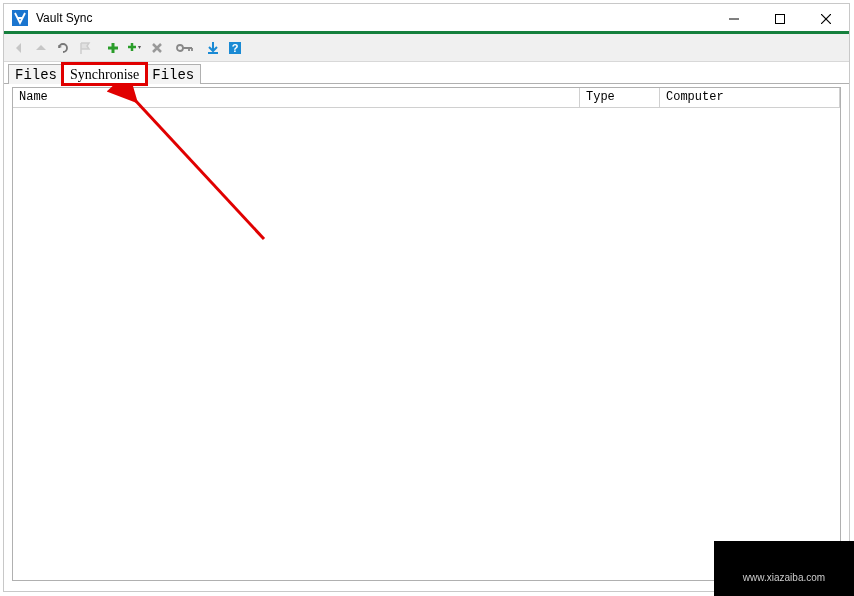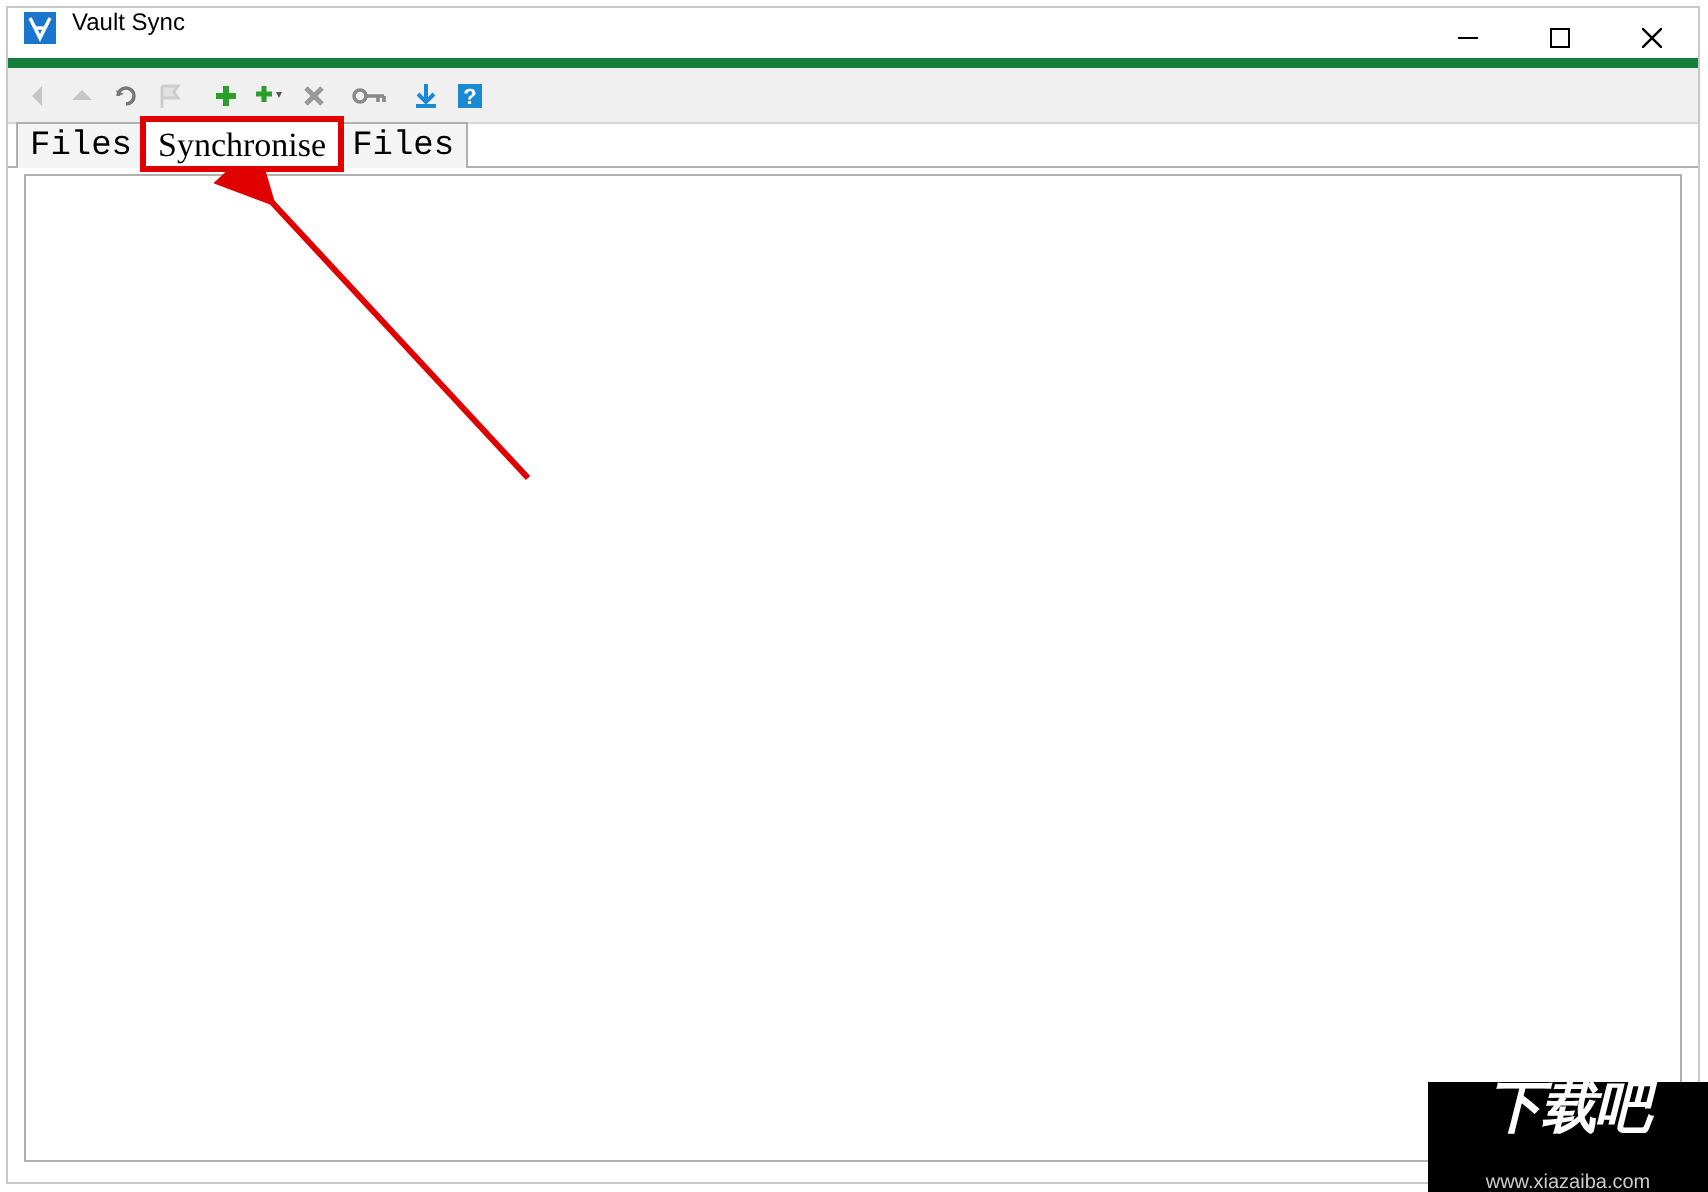--- a/index.html
+++ b/index.html
@@ -15,23 +15,23 @@
 .window {
   position: absolute;
   left: 3px; top: 3px;
   width: 847px; height: 589px;
   border: 1px solid #c8c8c8;
   background: #fff;
 }
 .titlebar {
   height: 30px;
   display: flex;
-  align-items: flex-start;
-  background: #fff;
-  border-bottom: 5px solid #15803d;
+  align-items: center;
+  background: #fff;
+  border-bottom: 3px solid #15803d;
   position: relative;
 }
 .app-icon {
   width: 20px; height: 20px;
   margin: 0 6px;
   display: inline-flex;
   align-items: center; justify-content: center;
 }
 .title { font-size: 12px; color: #000; }
 .win-controls {
@@ -59,21 +59,21 @@
   margin: 0 0px;
 }
 .tbtn.disabled svg { opacity: 0.4; }
 .sep { width: 6px; }
 .tabs {
   height: 22px;
   display: flex;
   align-items: flex-end;
   padding-left: 4px;
   font-family: "Courier New", monospace;
-  font-size: 17px;
+  font-size: 14px;
 }
 .tab {
   padding: 2px 6px 1px 6px;
   border: 1px solid #b0b0b0;
   border-bottom: none;
   background: #f4f4f4;
   margin-right: -1px;
   cursor: pointer;
 }
 .tab.active {
@@ -235,29 +235,33 @@
   </div>
 
   <div class="tabs">
     <div class="tab">Files</div>
     <div class="tab active highlight">Synchronise</div>
     <div class="tab">Files</div>
   </div>
   <div class="tab-line"></div>
 
   <div class="content">
+    <div class="columns">
+      <div class="col name">Name</div>
+      <div class="col type">Type</div>
+      <div class="col computer">Computer</div>
+    </div>
     <div style="position:absolute;top:20px;left:0;right:0;bottom:0;"></div>
   </div>
 
   <svg class="arrow-svg" width="847" height="589">
     <defs>
       <marker id="ah" markerWidth="12" markerHeight="10" refX="2" refY="5" orient="auto">
         <path d="M10 0 L0 5 L10 10 Z" fill="#e00000"></path>
       </marker>
     </defs>
     <line x1="260" y1="235" x2="130" y2="95" stroke="#e00000" stroke-width="3" marker-end="url(#ah)"></line>
   </svg>
 </div>
 
 <div class="watermark">
-  <div class="big">下载吧</div>
   <div class="small">www.xiazaiba.com</div>
 </div>
 
 </body></html>

